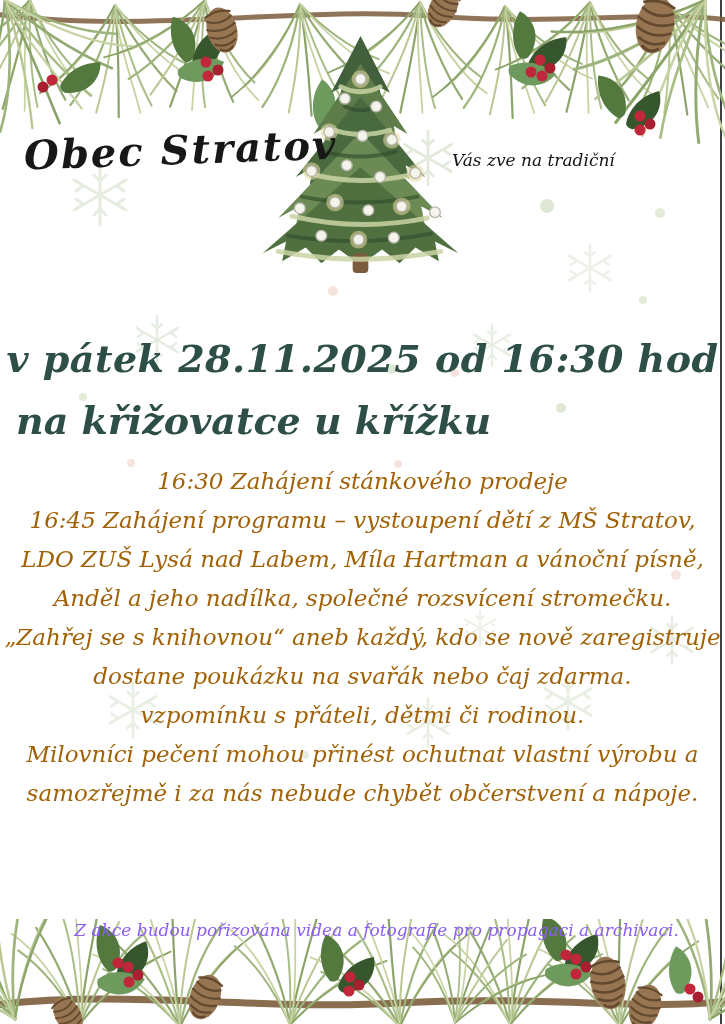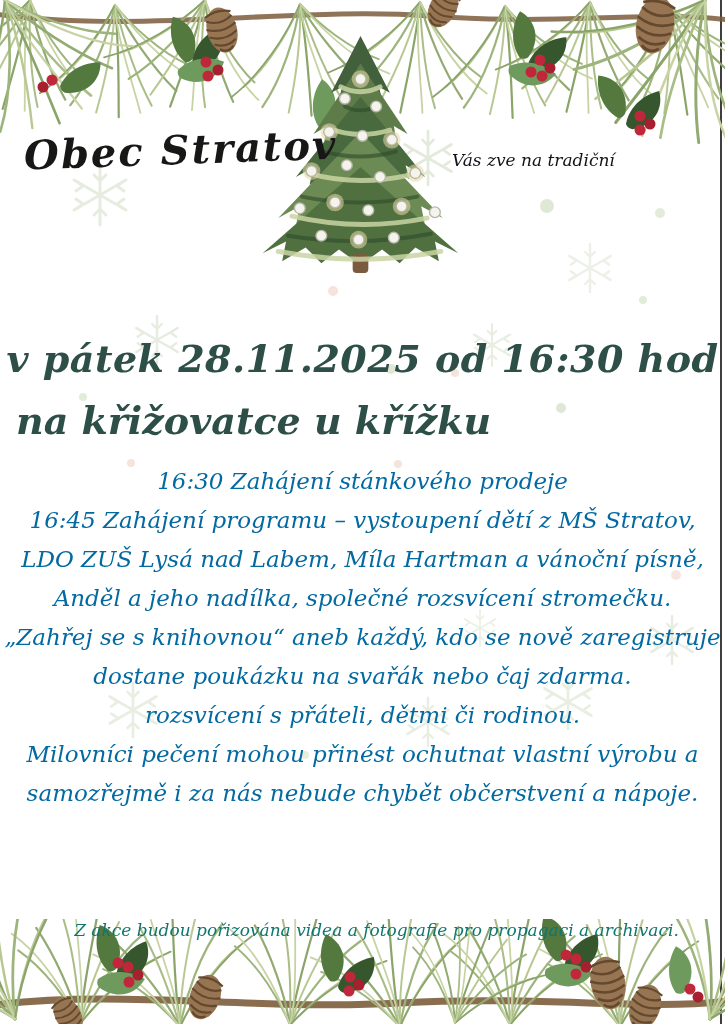--- a/index.html
+++ b/index.html
@@ -43,26 +43,26 @@
     color:var(--date-green,#2d4f47);letter-spacing:0.5px;
   }
   .locationline{
     left:0;right:0;top:398px;
     font-size:38px;font-style:italic;font-weight:bold;
     color:var(--date-green,#2d4f47);
     margin-left:16px;
   }
   .program{
     left:0;right:0;top:462px;text-align:center;z-index:3;position:absolute;
-    font-size:23px;font-style:italic;color:#0369a1;
+    font-size:23px;font-style:italic;color:#a16207;
   }
   .program .line{height:39px;line-height:39px;white-space:nowrap;}
   .footer{
     left:0;right:0;top:920px;text-align:center;
-    font-size:17px;font-style:italic;color:#0f766e;padding-left:28px;
+    font-size:17px;font-style:italic;color:#8b5cf6;padding-left:28px;
   }
 </style>
 </head>
 <body>
 
 <div class="poster">
 
   <svg width="0" height="0" style="position:absolute">
     <defs>
       <g id="needle-fan" fill="none" stroke-linecap="round">
@@ -271,20 +271,20 @@
   <div class="txt dateline">v pátek 28.11.2025 od 16:30 hod</div>
   <div class="txt locationline">na křižovatce u křížku</div>
 
   <div class="program">
     <div class="line">16:30 Zahájení stánkového prodeje</div>
     <div class="line">16:45 Zahájení programu – vystoupení dětí z MŠ Stratov,</div>
     <div class="line">LDO ZUŠ Lysá nad Labem, Míla Hartman a vánoční písně,</div>
     <div class="line">Anděl a jeho nadílka, společné rozsvícení stromečku.</div>
     <div class="line">„Zahřej se s knihovnou“ aneb každý, kdo se nově zaregistruje</div>
     <div class="line">dostane poukázku na svařák nebo čaj zdarma.</div>
-    <div class="line">rozsvícení s přáteli, dětmi či rodinou.</div>
+    <div class="line">vzpomínku s přáteli, dětmi či rodinou.</div>
     <div class="line">Milovníci pečení mohou přinést ochutnat vlastní výrobu a</div>
     <div class="line">samozřejmě i za nás nebude chybět občerstvení a nápoje.</div>
   </div>
 
   <div class="txt footer">Z akce budou pořizována videa a fotografie pro propagaci a archivaci.</div>
 
 </div>
 
 </body></html>

